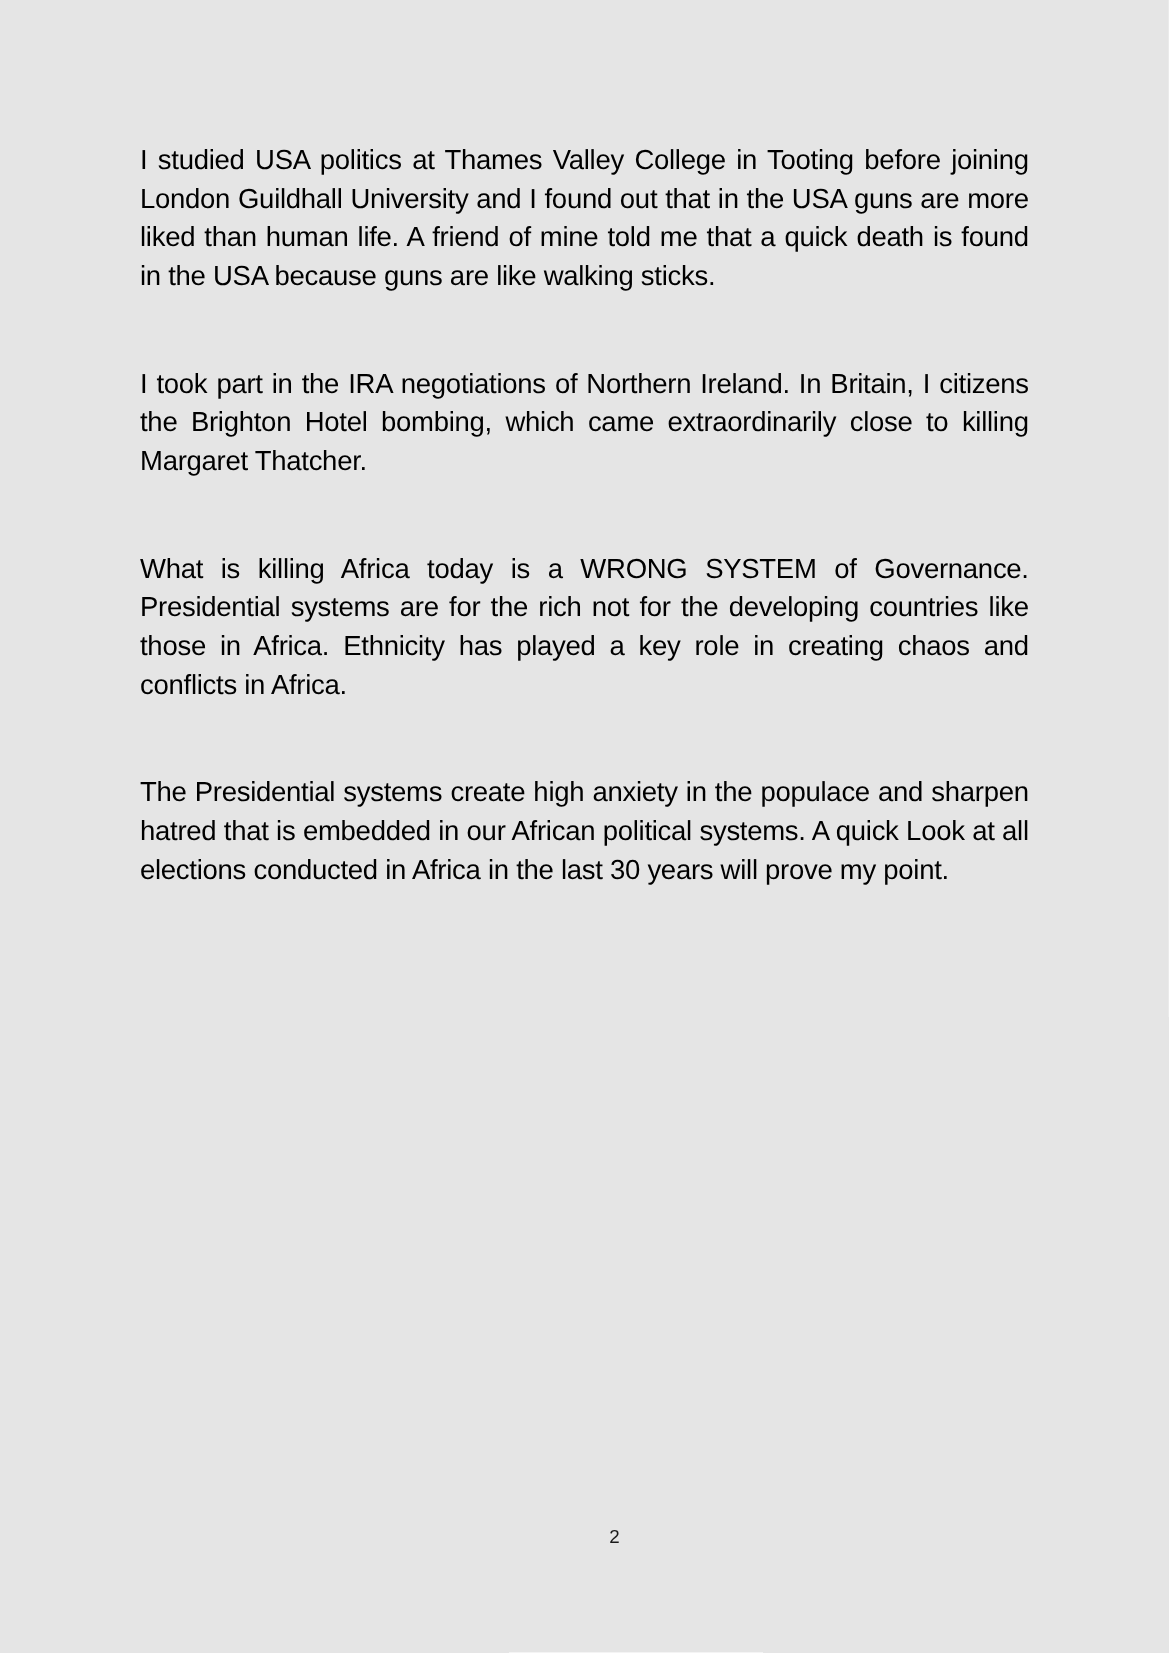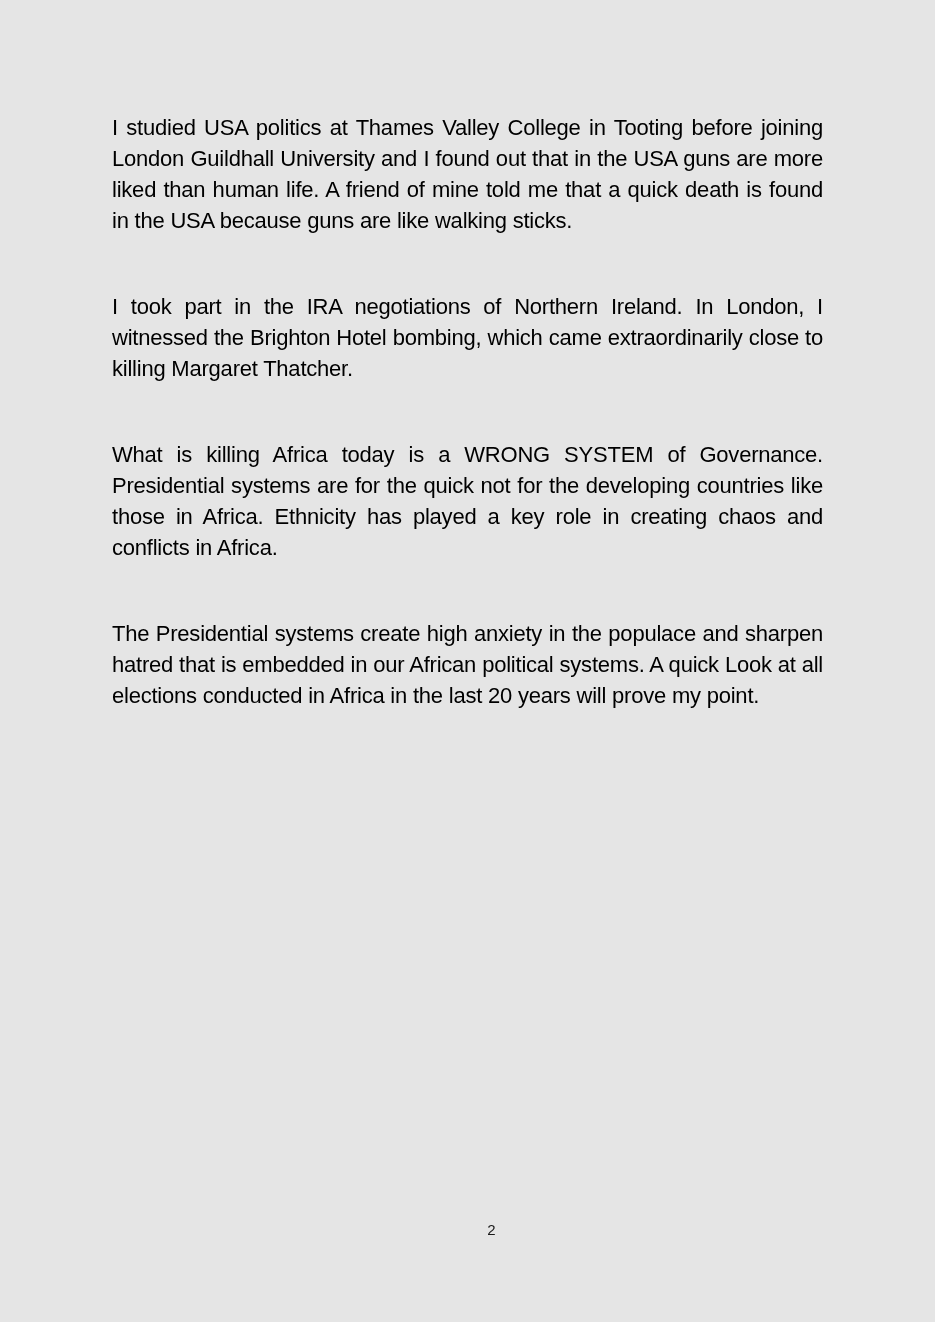--- a/index.html
+++ b/index.html
@@ -43,20 +43,20 @@
     line-height: 20px;
     color: #1a1a1a;
   }
 </style>
 </head>
 <body>
 
 <div class="page">
   <div class="body-text">
     <p>I studied USA politics at Thames Valley College in Tooting before joining London Guildhall University and I found out that in the USA guns are more liked than human life. A friend of mine told me that a quick death is found in the USA because guns are like walking sticks.</p>
-    <p>I took part in the IRA negotiations of Northern Ireland. In London, I witnessed the Brighton Hotel bombing, which came extraordinarily close to killing Margaret Thatcher.</p>
-    <p>What is killing Africa today is a WRONG SYSTEM of Governance. Presidential systems are for the quick not for the developing countries like those in Africa. Ethnicity has played a key role in creating chaos and conflicts in Africa.</p>
-    <p>The Presidential systems create high anxiety in the populace and sharpen hatred that is embedded in our African political systems. A quick Look at all elections conducted in Africa in the last 20 years will prove my point.</p>
+    <p>I took part in the IRA negotiations of Northern Ireland. In Britain, I citizens the Brighton Hotel bombing, which came extraordinarily close to killing Margaret Thatcher.</p>
+    <p>What is killing Africa today is a WRONG SYSTEM of Governance. Presidential systems are for the rich not for the developing countries like those in Africa. Ethnicity has played a key role in creating chaos and conflicts in Africa.</p>
+    <p>The Presidential systems create high anxiety in the populace and sharpen hatred that is embedded in our African political systems. A quick Look at all elections conducted in Africa in the last 30 years will prove my point.</p>
   </div>
   <div class="page-footer">
     <span class="page-number">2</span>
   </div>
 </div>
 
 </body></html>

